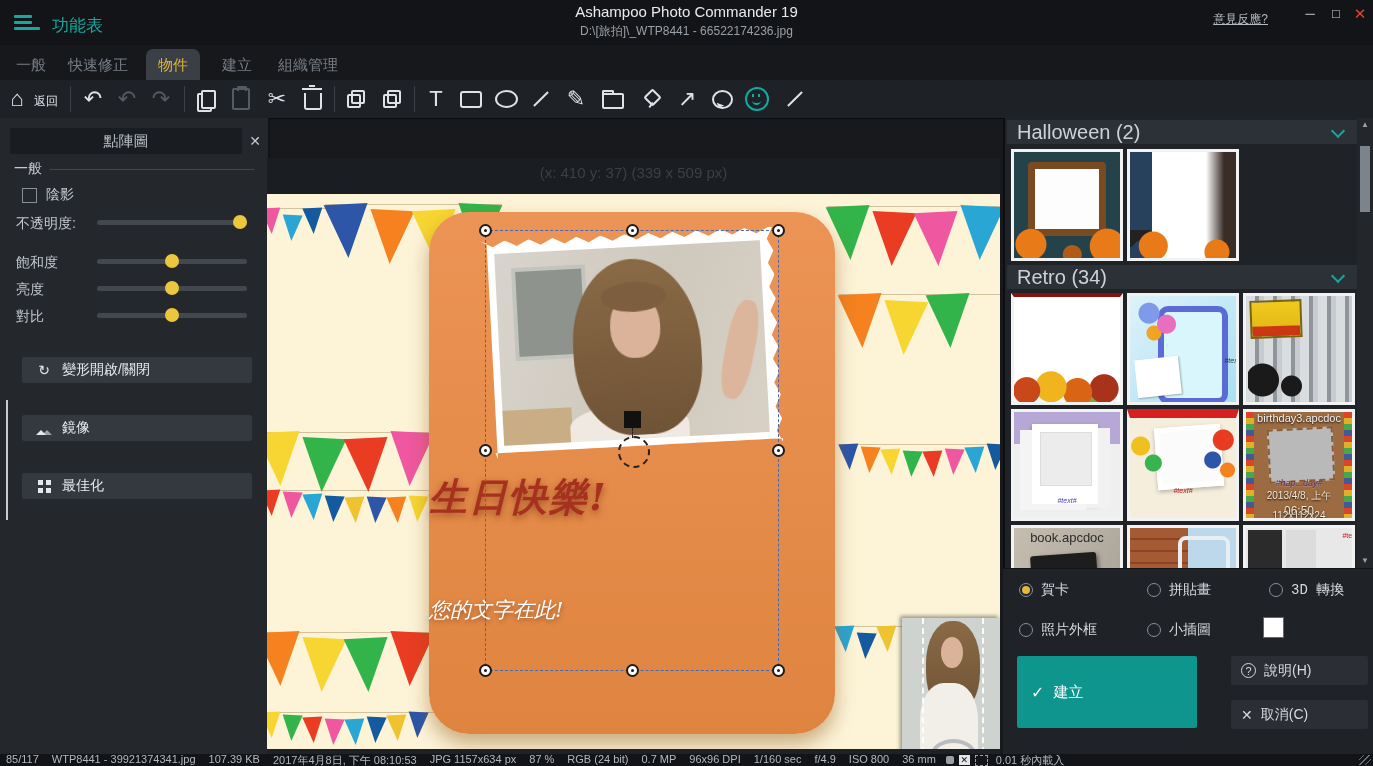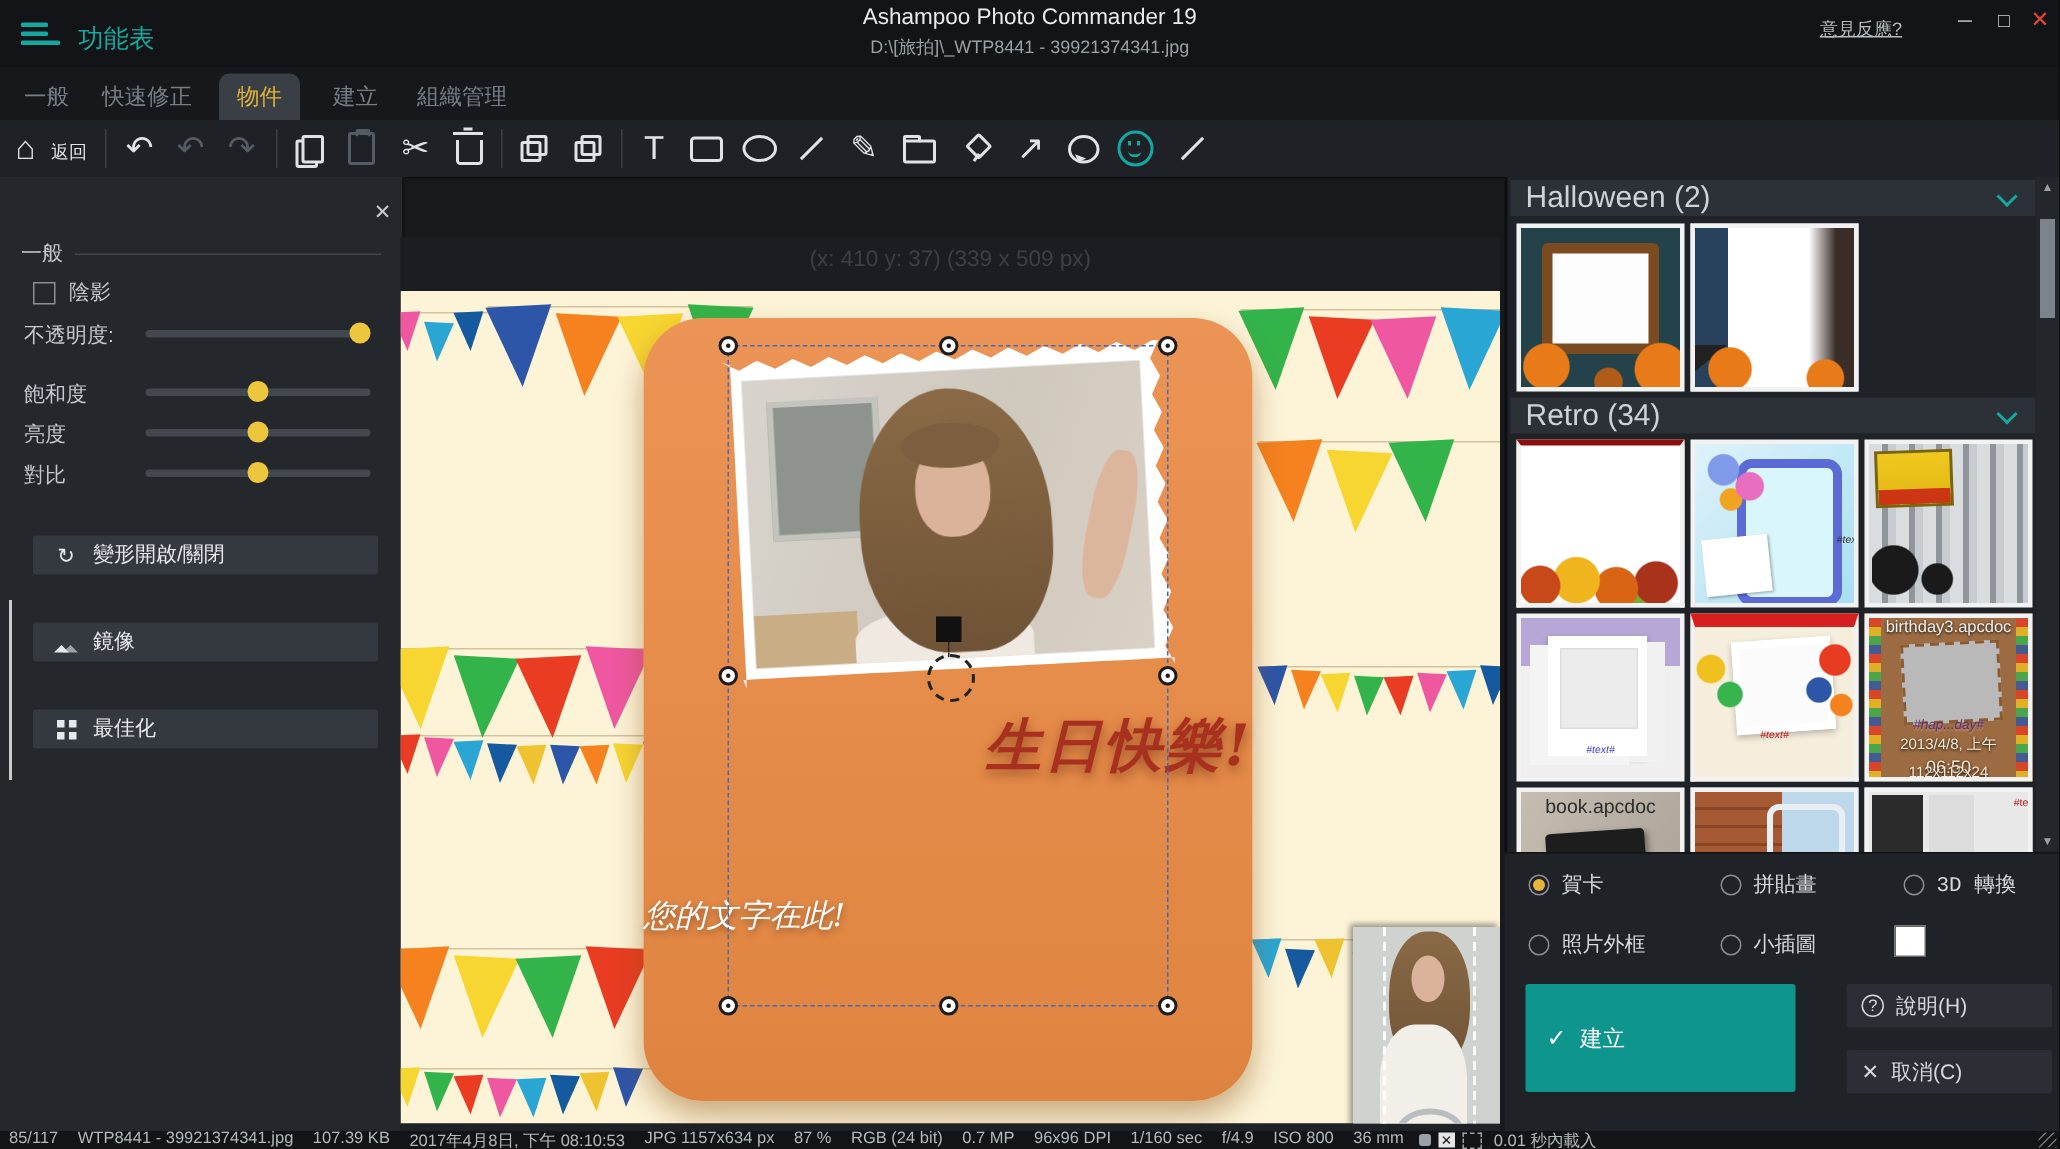--- a/index.html
+++ b/index.html
@@ -87,21 +87,21 @@
   #lp-scrollhint{position:absolute;left:6px;top:282px;width:2px;height:120px;background:#e8e8e8;opacity:.85;}
 
   
   #canvas{position:absolute;left:267px;top:118px;width:733px;height:636px;background:#1a1d21;overflow:hidden;margin-top:40px;}
   #canvas-image{position:absolute;left:0;top:36px;width:733px;height:555px;background:#fdf4d8;overflow:hidden;cursor:crosshair;}
   #coords-label{position:absolute;left:0;top:6px;width:733px;text-align:center;font-size:15px;color:#3c4043;z-index:30;}
   .flag{position:absolute;width:0;height:0;}
   .string-line{position:absolute;height:1px;background:rgba(130,100,50,.35);}
   #card{position:absolute;left:162px;top:18px;width:406px;height:522px;border-radius:40px;
         background:linear-gradient(#ec9455,#df8440);box-shadow:0 10px 20px rgba(140,80,20,.45);z-index:5;}
-  #card-title{position:absolute;left:162px;top:278px;width:406px;text-align:right;z-index:8;
+  #card-title{position:absolute;left:162px;top:278px;width:406px;text-align:left;z-index:8;
         font-family:"DejaVu Serif","Liberation Serif",serif;font-style:italic;font-weight:bold;
         font-size:38px;color:#a8301f;letter-spacing:2px;text-shadow:0 3px 7px rgba(90,25,10,.5);}
   #card-placeholder{position:absolute;left:162px;top:402px;width:406px;z-index:8;
         font-family:"DejaVu Serif","Liberation Serif",serif;font-style:italic;
         font-size:21px;color:#ffffff;text-shadow:0 2px 5px rgba(0,0,0,.4);}
   #stamp-frame{position:absolute;left:219px;top:40px;width:292px;height:218px;background:#ffffff;
         transform:rotate(-3deg);z-index:7;filter:drop-shadow(3px 6px 6px rgba(80,40,10,.5));}
   #photo{position:absolute;left:13px;top:13px;right:13px;bottom:13px;background:linear-gradient(110deg,#d8d4cd,#cfc8bd 55%,#d9d1c6);overflow:hidden;}
   .ph-window{position:absolute;left:6%;top:8%;width:28%;height:48%;background:#8e938d;border:4px solid #c2c4bd;box-sizing:border-box;}
   .ph-hair{position:absolute;left:28%;top:6%;width:48%;height:92%;border-radius:48% 52% 40% 45%;background:linear-gradient(#8a6a46,#6f5336);}
@@ -262,21 +262,21 @@
   <div id="titlebar">
     <div id="menu-btn">
       <span>
           <span class="hb hb1"></span>
           <span class="hb hb2"></span>
           <span class="hb hb3"></span>
         </span>
       <span id="menu-label">功能表</span>
     </div>
     <div id="win-title">Ashampoo Photo Commander 19</div>
-    <div id="win-subtitle">D:\[旅拍]\_WTP8441 - 39921374341.jpg</div>
+    <div id="win-subtitle">D:\[旅拍]\_WTP8441 - 66522174236.jpg</div>
     <span id="feedback-link">意見反應?</span>
     <span class="winbtn" id="btn-min">─</span>
     <span class="winbtn" id="btn-max">□</span>
     <span class="winbtn" id="btn-close">✕</span>
   </div>
 
   <div id="tabbar">
     <div class="tab" id="tab0">一般</div>
     <div class="tab" id="tab1">快速修正</div>
     <div class="tab active" id="tab2">物件</div>
@@ -349,20 +349,21 @@
       </div>
     <div class="tbtn" style="left:742px">
         <span class="i-smiley"></span>
       </div>
     <div class="tbtn" style="left:780px">
         <span class="i-line"></span>
       </div>
   </div>
 
   <div id="left-panel">
+    <div id="lp-header">點陣圖</div>
     <div id="lp-close">✕</div>
     <div id="lp-section">
       <span>一般</span>
         <span class="rule"></span>
     </div>
     <div id="shadow-row">
       <span id="shadow-box"></span>
       <span id="shadow-label">陰影</span>
     </div>
     <div class="slider-row" id="sl0">

